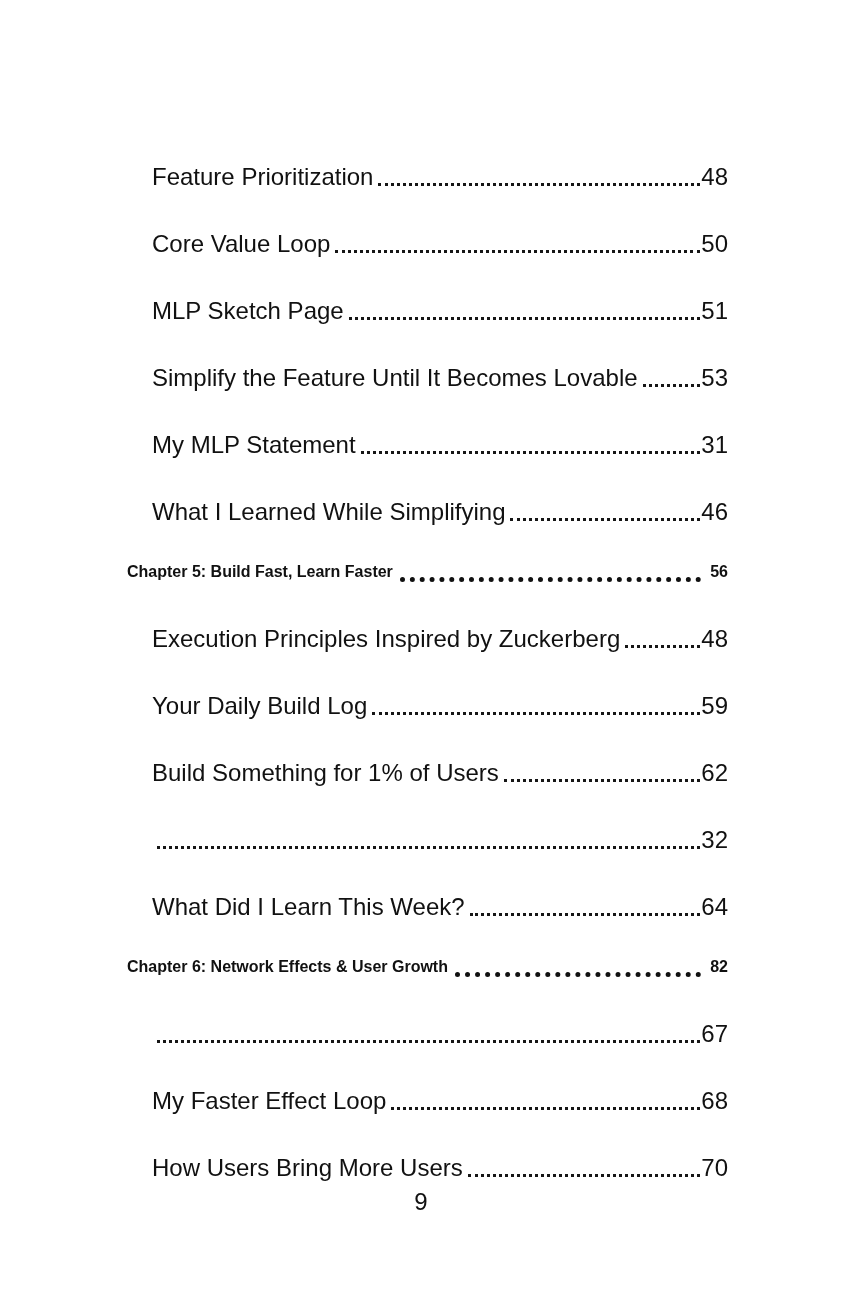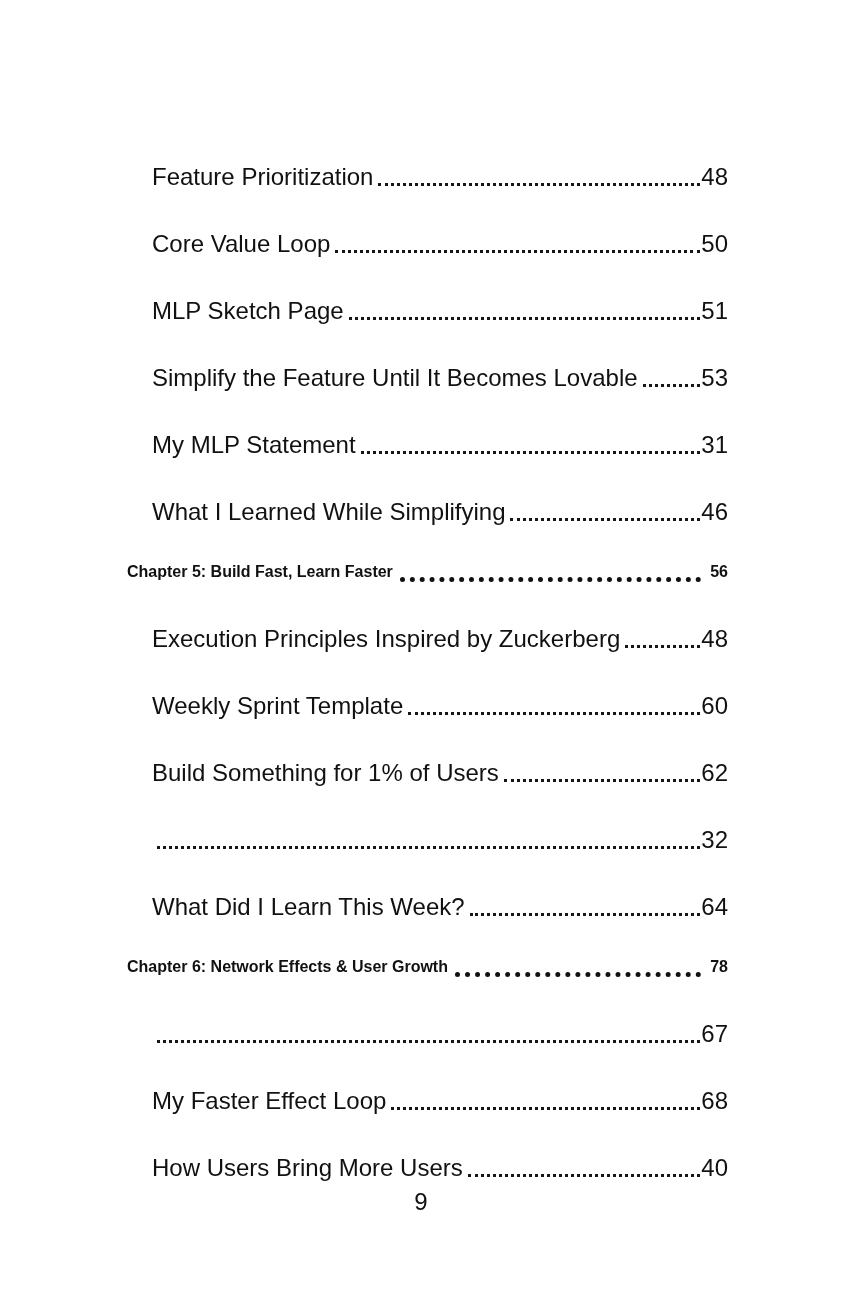--- a/index.html
+++ b/index.html
@@ -110,56 +110,56 @@
       <span class="toc-label">Chapter 5: Build Fast, Learn Faster</span>
       <span class="leader"></span>
       <span class="toc-page">56</span>
     </div>
       <div class="toc-row sub">
       <span class="toc-label">Execution Principles Inspired by Zuckerberg</span>
       <span class="leader"></span>
       <span class="toc-page">48</span>
     </div>
       <div class="toc-row sub">
-      <span class="toc-label">Weekly Sprint Template</span>
+      <span class="toc-label">Your Daily Build Log</span>
       <span class="leader"></span>
-      <span class="toc-page">60</span>
+      <span class="toc-page">59</span>
     </div>
       <div class="toc-row sub">
       <span class="toc-label">Build Something for 1% of Users</span>
       <span class="leader"></span>
       <span class="toc-page">62</span>
     </div>
       <div class="toc-row sub">
       <span class="leader"></span>
       <span class="toc-page">32</span>
     </div>
       <div class="toc-row sub">
       <span class="toc-label">What Did I Learn This Week?</span>
       <span class="leader"></span>
       <span class="toc-page">64</span>
     </div>
       <div class="toc-row chapter">
       <span class="toc-label">Chapter 6: Network Effects &amp; User Growth</span>
       <span class="leader"></span>
-      <span class="toc-page">78</span>
+      <span class="toc-page">82</span>
     </div>
       <div class="toc-row sub">
       <span class="leader"></span>
       <span class="toc-page">67</span>
     </div>
       <div class="toc-row sub">
       <span class="toc-label">My Faster Effect Loop</span>
       <span class="leader"></span>
       <span class="toc-page">68</span>
     </div>
       <div class="toc-row sub">
       <span class="toc-label">How Users Bring More Users</span>
       <span class="leader"></span>
-      <span class="toc-page">40</span>
+      <span class="toc-page">70</span>
     </div>
     </div>
 
   <div class="footer">
     <span>9</span>
   </div>
 
 </div>
 
 </body></html>

